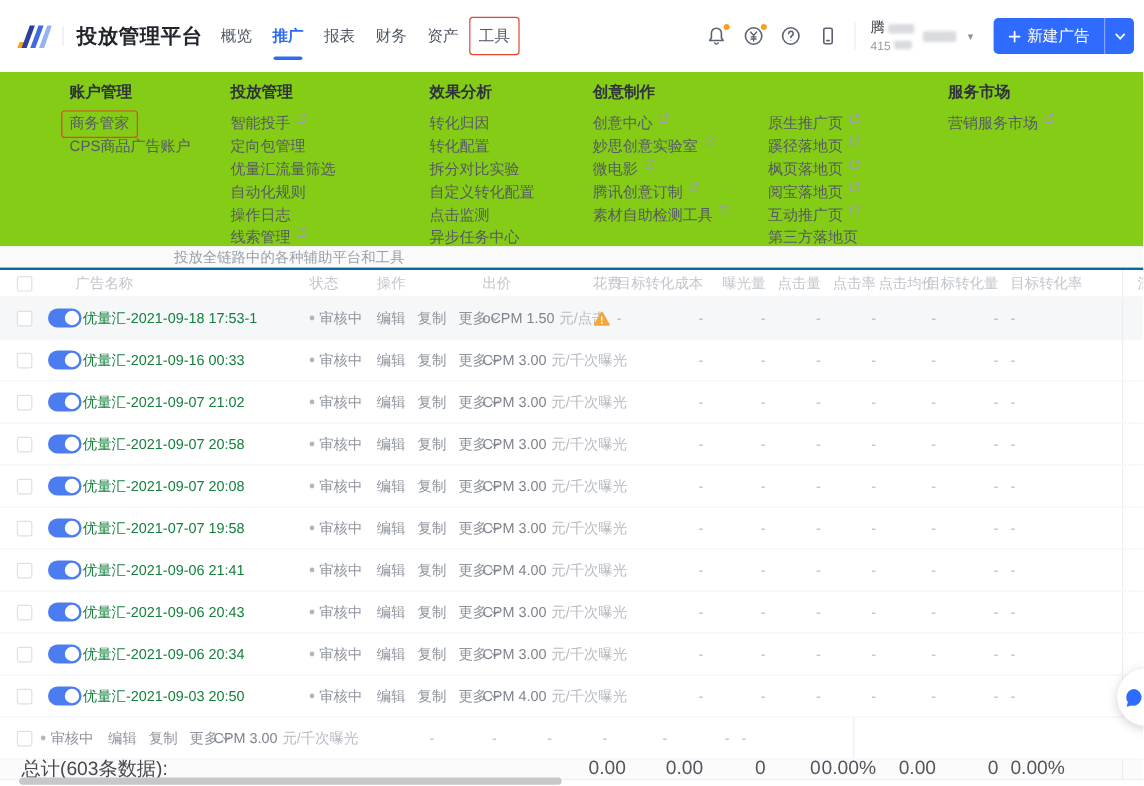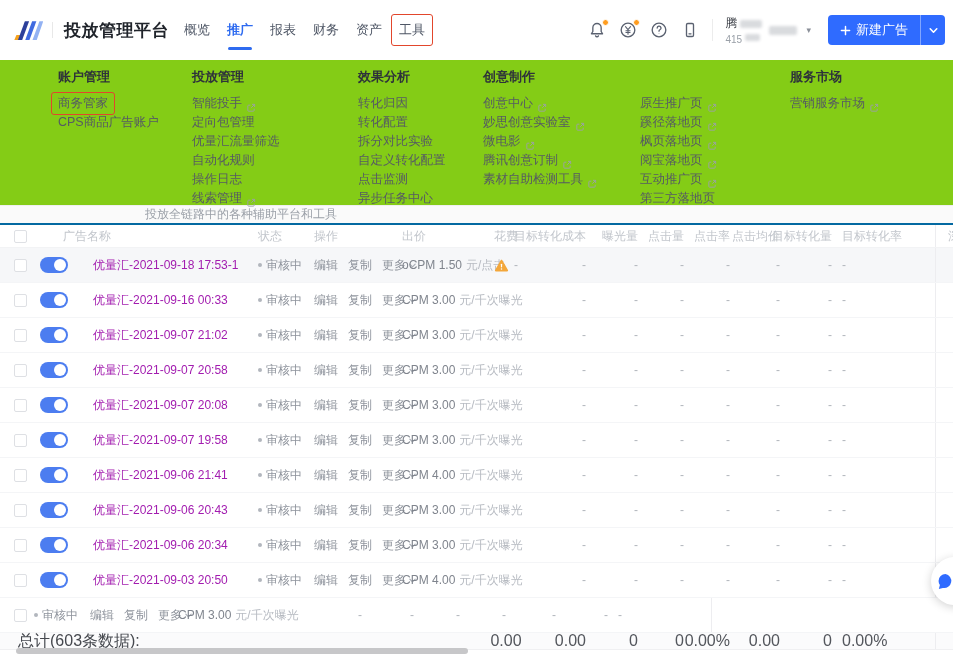--- a/index.html
+++ b/index.html
@@ -31,21 +31,21 @@
   .acct-caret{font-size:9px;color:#8b9099;margin-left:2px}
   .split-btn{display:flex;height:30px;border-radius:4px;overflow:hidden;background:#2f6bff;color:#fff;margin:0 2px 0 6px;cursor:pointer;flex:none}
   .split-main{display:flex;align-items:center;gap:5px;padding:0 12px;font-size:13px}
   .split-chev{width:25px;border-left:1px solid rgba(255,255,255,.4);display:flex;align-items:center;justify-content:center}
   .split-chev svg,.split-main svg{width:11px;height:11px}
 
   
   .menu-panel{position:relative;height:145px;background:#84cc16}
   .menu-col{position:absolute;top:8px}
   .menu-title{font-size:13px;font-weight:700;color:#2e333a;height:18px;line-height:18px;margin-bottom:8px;white-space:nowrap}
-  .menu-item{font-size:12.5px;color:#565b63;height:19px;line-height:19px;display:flex;align-items:flex-end;gap:4px;cursor:pointer;position:relative;white-space:nowrap;width:fit-content}
+  .menu-item{font-size:12.5px;color:#565b63;height:19px;line-height:19px;display:flex;align-items:flex-start;gap:4px;cursor:pointer;position:relative;white-space:nowrap;width:fit-content}
   .menu-item.annotated::before{content:'';position:absolute;inset:-2px -7px;border:1.5px solid #e2462c;border-radius:3px}
   .ext{width:10px;height:10px;color:#9ba0a8;flex:none}
 
   
   .caption-bar{height:20px;background:#fafafa;border-top:1px solid #efefef;border-bottom:2px solid #0369a1;display:flex;align-items:center;padding-left:145px;font-size:12px;color:#9ba0a8}
 
   
   .thead{display:flex;height:23px;align-items:center;font-size:12px;color:#c2c6cc;border-bottom:1px solid #f2f3f5;white-space:nowrap}
   .trow{display:flex;height:35px;align-items:center;font-size:12px;border-bottom:1px solid #f4f5f7;white-space:nowrap}
   .trow.hl{background:#f6f7f9}
@@ -57,21 +57,21 @@
   .c4{width:88px;gap:4px}
   .c5{width:42px;justify-content:center;gap:5px;padding-right:10px}
   .c6{width:64px}.c7{width:52px}.c8{width:46px}.c9{width:46px}.c10{width:50px}.c11{width:52px}
   .c6,.c7,.c8,.c9,.c10,.c11{justify-content:flex-end;padding-right:10px}
   .c12{width:93px;justify-content:flex-start;padding-right:27px}
   .c13{width:18px;border-left:1px solid #ededf0;overflow:hidden;padding-left:12px}
   .thead .c1{padding-left:29px}
   .cb{width:13px;height:13px;border:1px solid #dee0e4;border-radius:2px;background:#fff;flex:none;cursor:pointer}
   .toggle{width:28px;height:16px;border-radius:8px;background:#4c7df0;position:relative;flex:none;margin-left:6px;cursor:pointer}
   .knob{position:absolute;top:2px;right:2px;width:12px;height:12px;border-radius:50%;background:#fff}
-  .ad-name{margin-left:25px;color:#a21caf}
+  .ad-name{margin-left:1px;color:#15803d}
   .sdot{width:4px;height:4px;border-radius:50%;background:#b2b6bd;margin-right:4px;flex:none}
   .status-txt{color:#8f949d}
   .alink{color:#8f949d;cursor:pointer;display:flex;align-items:center;gap:2px}
   .chev-s{width:9px;height:9px;color:#a9aeb6}
   .bid-main{color:#7f848d}
   .bid-unit{color:#b7bbc2}
   .dash{color:#b2b6bd}
   .warn{width:15px;height:15px;flex:none;cursor:pointer}
   .totals{display:flex;height:17px;align-items:center;font-size:16px;background:#fbfbfc;border-bottom:1px solid #f0f0f2;white-space:nowrap}
   .tlabel{width:490px;padding-left:18px;color:#45484e;flex:none}
@@ -219,21 +219,21 @@
         <div class="menu-item">
           <span>自定义转化配置</span>
         </div>
         <div class="menu-item">
           <span>点击监测</span>
         </div>
         <div class="menu-item">
           <span>异步任务中心</span>
         </div>
       </div>
-      <div class="menu-col" style="left: 483px;">
+      <div class="menu-col" style="left: 494px;">
         <div class="menu-title">创意制作</div>
         <div class="menu-item">
           <span>创意中心</span>
           <svg class="ext" viewBox="0 0 12 12">
             <path d="M5.2 2.6H3.2a1 1 0 0 0-1 1V8.8a1 1 0 0 0 1 1h5.6a1 1 0 0 0 1-1V6.8" fill="none" stroke="currentColor" stroke-width="1.1"></path>
             <path d="M7.2 1.6h3.2v3.2M10.2 1.8 6.4 5.6" fill="none" stroke="currentColor" stroke-width="1.1"></path>
           </svg>
         </div>
         <div class="menu-item">
           <span>妙思创意实验室</span>
@@ -627,21 +627,21 @@
         <div class="cell c13"></div>
       </div>
       <div class="trow">
         <div class="cell c0">
           <span class="cb"></span>
         </div>
         <div class="cell c1">
           <span class="toggle">
             <span class="knob"></span>
           </span>
-          <span class="ad-name">优量汇-2021-09-07 19:58</span>
+          <span class="ad-name">优量汇-2021-07-07 19:58</span>
         </div>
         <div class="cell c2">
           <span class="sdot"></span>
           <span class="status-txt">审核中</span>
         </div>
         <div class="cell c3">
           <span class="alink">编辑</span>
           <span class="alink">复制</span>
           <span class="alink">更多<svg class="chev-s" viewBox="0 0 10 10">
               <path d="M2 3.4 5 6.6 8 3.4" fill="none" stroke="currentColor" stroke-width="1.3" stroke-linecap="round" stroke-linejoin="round"></path>

